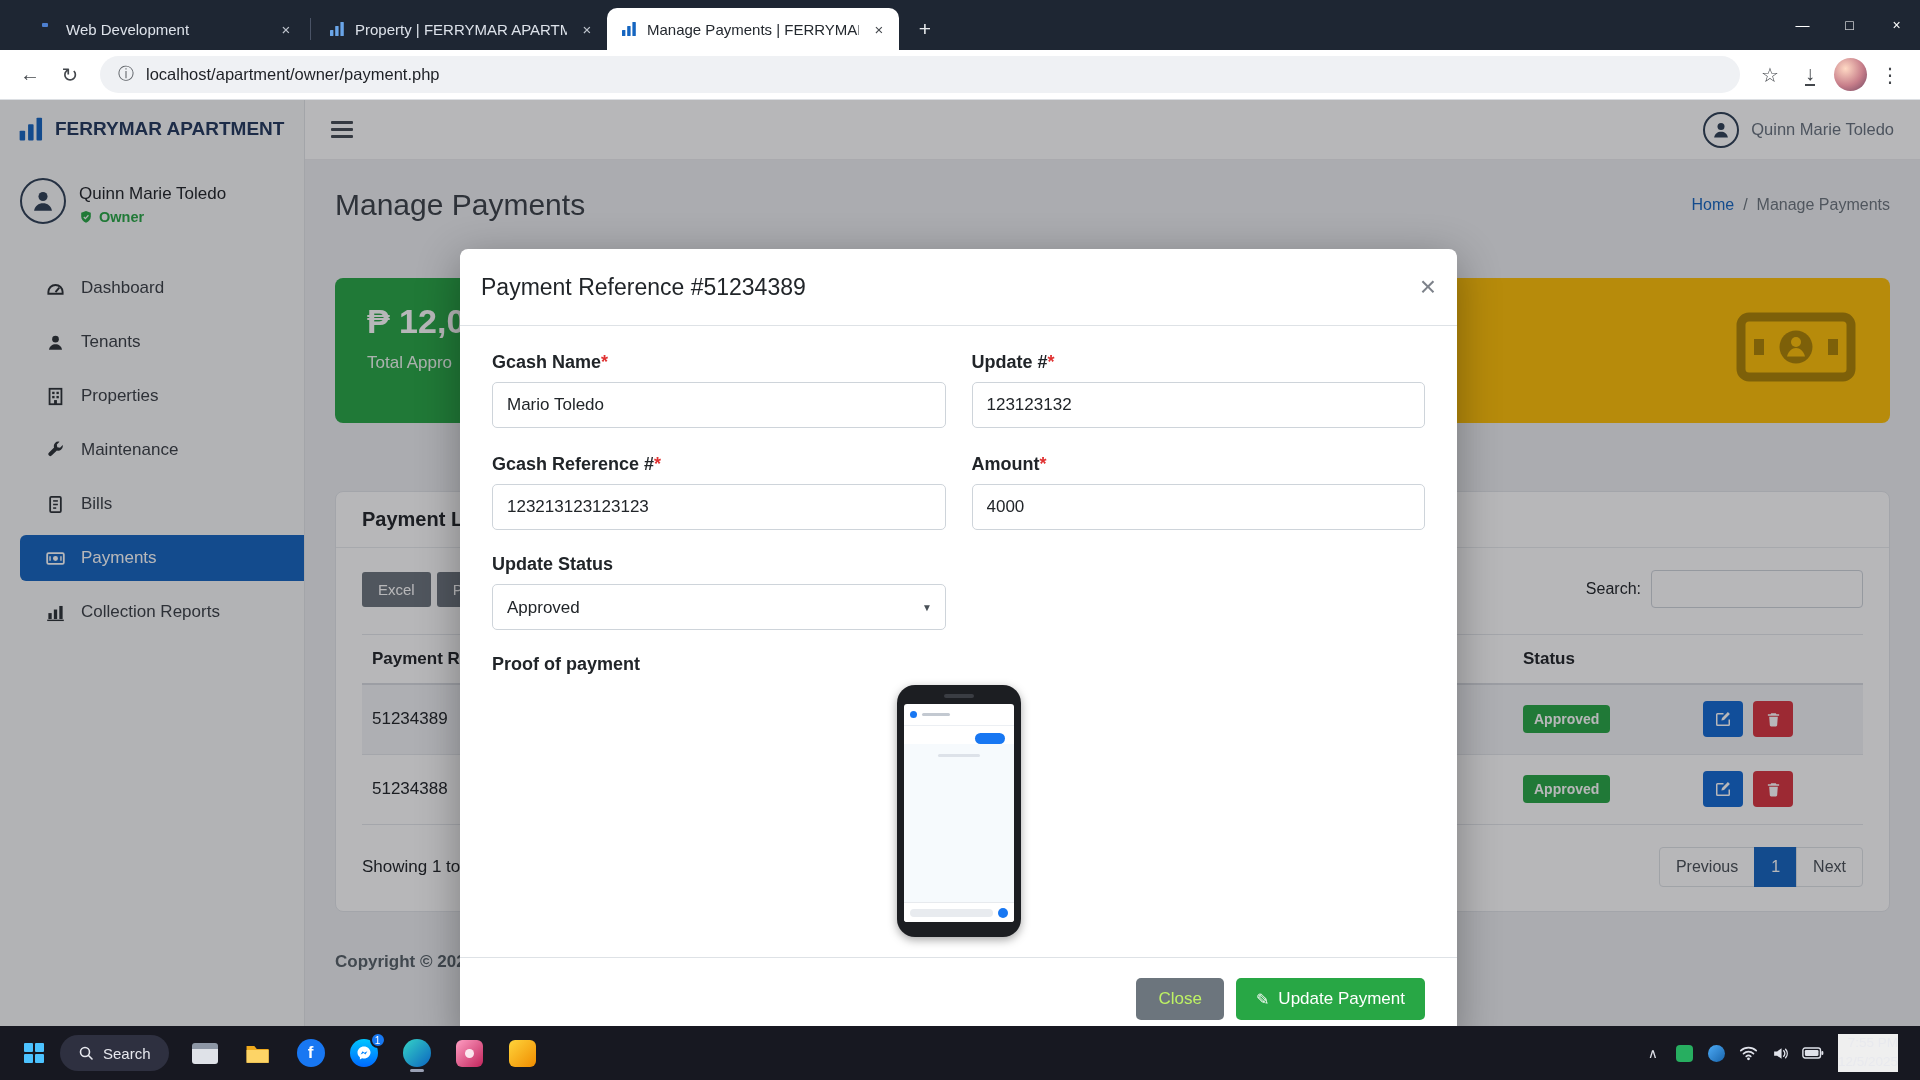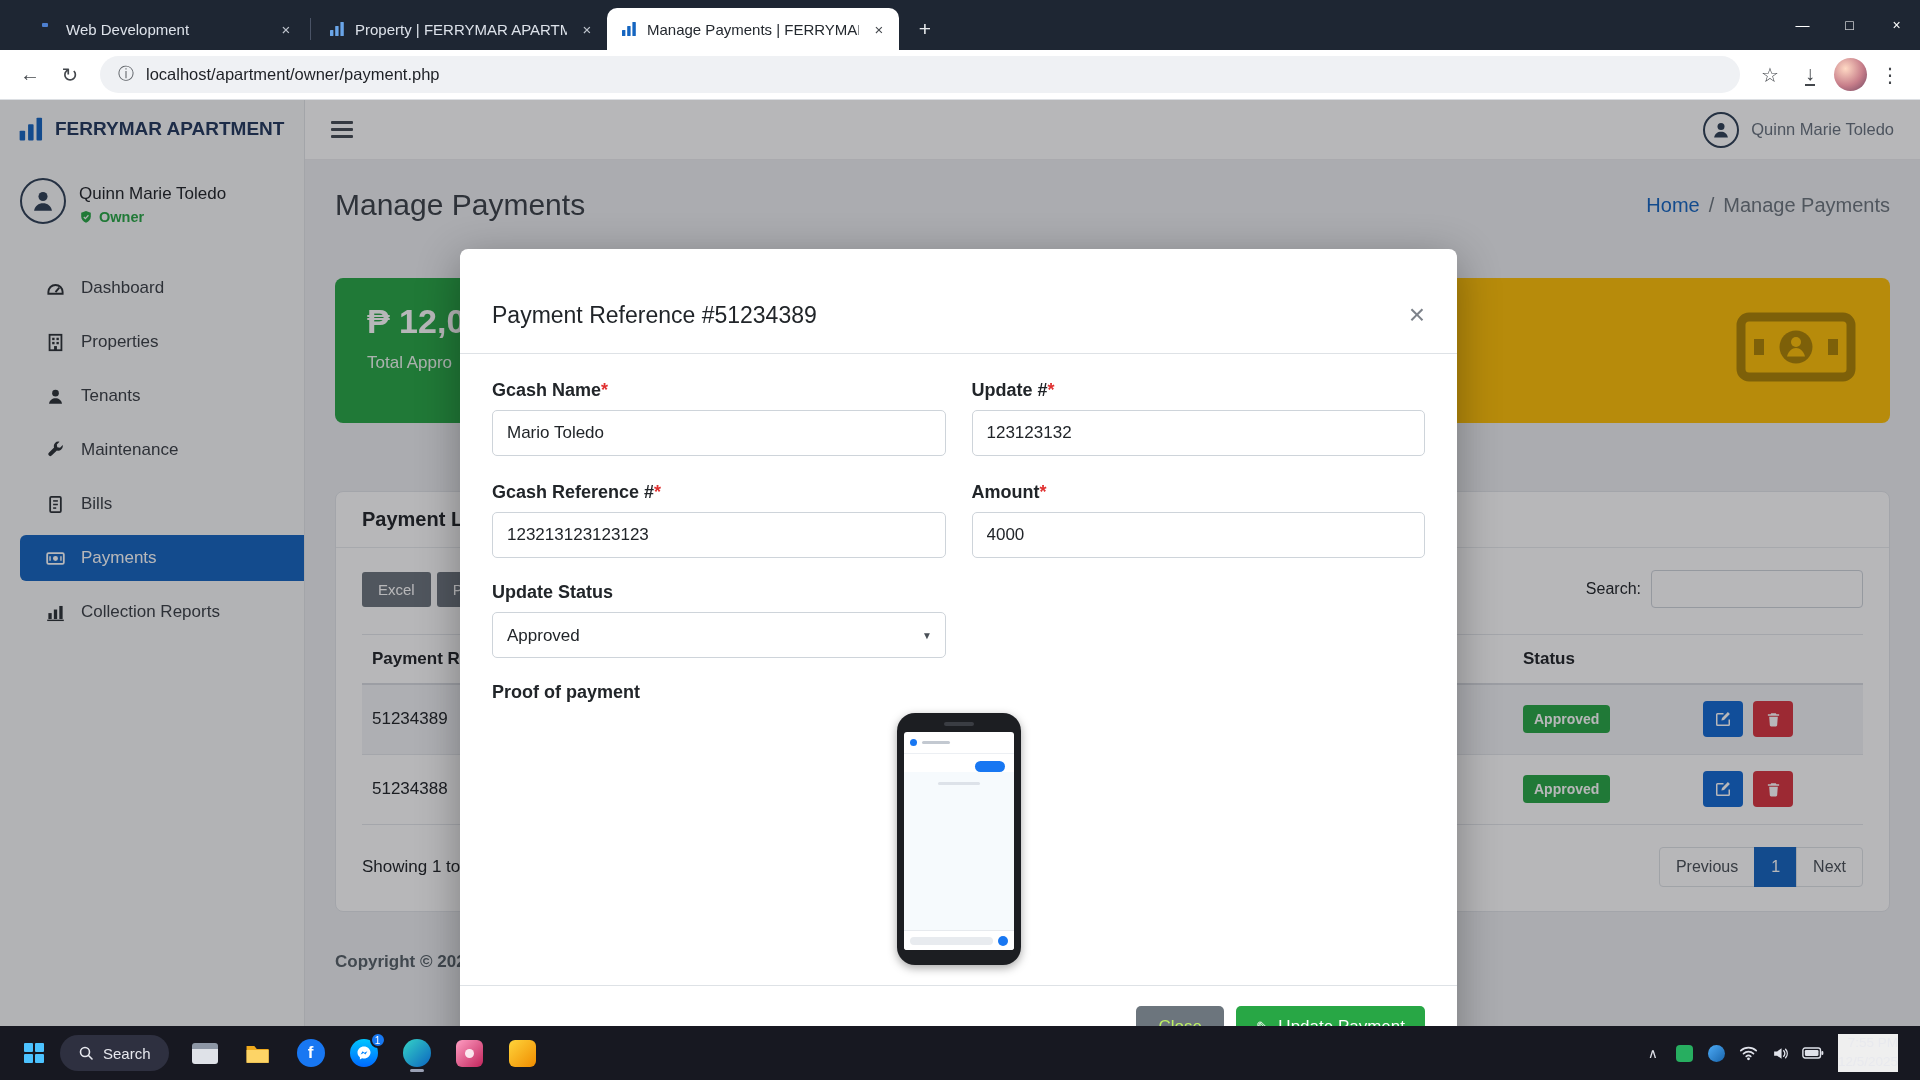--- a/index.html
+++ b/index.html
@@ -60,21 +60,21 @@
           padding:0 26px;border-bottom:1px solid #ececef;}
   .hb{display:flex;flex-direction:column;gap:4.5px;background:transparent;}
   .hb span{display:block;width:22px;height:2.6px;background:#464d55;border-radius:1px;}
   .tb-user{margin-left:auto;display:flex;align-items:center;gap:12px;}
   .tb-user .avatar-ring{width:36px;height:36px;border-width:2px;background:#fff;}
   .tb-username{font-size:16.5px;color:#68727e;}
 
   .content{position:absolute;left:305px;top:60px;right:0;bottom:0;padding:28px 30px;}
   .page-head{display:flex;justify-content:space-between;align-items:center;}
   .page-title{font-size:30px;font-weight:500;color:#3b4148;white-space:nowrap;overflow:hidden;}
-  .breadcrumb{display:flex;gap:9px;font-size:20px;color:#6c757d;white-space:nowrap;}
+  .breadcrumb{display:flex;gap:9px;font-size:16px;color:#6c757d;white-space:nowrap;}
   .bc-home{color:#1565c0;}
 
   .cards{display:flex;gap:28px;margin-top:56px;}
   .scard{flex:1;height:145px;border-radius:8px;position:relative;overflow:hidden;}
   .scard.green{background:#28a745;}
   .scard.yellow{background:#ffc107;}
   .scard-amount{padding:24px 0 0 32px;font-size:34px;font-weight:700;color:#fff;white-space:nowrap;}
   .scard-label{padding:12px 0 0 32px;font-size:17px;color:rgba(255,255,255,.92);white-space:nowrap;}
   .scard-icon{position:absolute;right:34px;top:26px;color:rgba(0,0,0,.32);}
 
@@ -108,21 +108,21 @@
   .pg.next{border-radius:0 4px 4px 0;margin-left:-1px;}
   .pg.cur{margin-left:-1px;}
 
   .copyright{margin-top:40px;font-size:17px;color:#566067;font-weight:600;}
   .cp-brand{color:#1565c0;font-weight:700;margin-left:5px;}
 
   
   .backdrop{position:absolute;inset:0;background:rgba(15,18,22,.30);z-index:5;}
   .modal{position:absolute;left:460px;top:149px;width:997px;background:#fff;border-radius:8px;z-index:10;
          box-shadow:0 10px 44px rgba(0,0,0,.32);}
-  .modal-head{display:flex;justify-content:space-between;align-items:center;padding:24px 32px;border-bottom:1px solid #dee2e6;margin-top:28px;}
+  .modal-head{display:flex;justify-content:space-between;align-items:center;padding:24px 21px;border-bottom:1px solid #dee2e6;}
   .modal-title{font-size:23px;font-weight:500;color:#212529;}
   .modal-x{background:transparent;font-size:28px;color:#7d828a;line-height:1;}
   .modal-body{padding:26px 32px 20px;}
   .fgrid{display:grid;grid-template-columns:1fr 1fr;column-gap:26px;row-gap:26px;}
   .flabel{font-size:18px;font-weight:700;color:#212529;margin-bottom:9px;}
   .req{color:#e03131;}
   .finput{width:100%;height:46px;border:1px solid #ced4da;border-radius:5px;padding:0 14px;font-size:17px;color:#212529;background:#fff;}
   .fblock{margin-top:24px;}
   .select-wrap{position:relative;width:454px;}
   .fselect{appearance:none;-webkit-appearance:none;width:100%;height:46px;border:1px solid #ced4da;border-radius:5px;
@@ -272,38 +272,38 @@
             <svg viewBox="0 0 16 16" width="19" height="19">
                 <path d="M2 11a6 6 0 0 1 12 0v1.4H2z" fill="none" stroke="currentColor" stroke-width="1.6"></path>
                 <line x1="8" y1="11" x2="11.2" y2="7.2" stroke="currentColor" stroke-width="1.6"></line>
               </svg>
           </span>
           <span>Dashboard</span>
         </div>
         <div class="menu-item">
           <span class="mi-icon">
             <svg viewBox="0 0 16 16" width="19" height="19">
+                <circle cx="8" cy="5.2" r="2.8" fill="currentColor"></circle>
+                <path d="M2.5 14c.5-3 2.8-4.6 5.5-4.6s5 1.6 5.5 4.6z" fill="currentColor"></path>
+              </svg>
+          </span>
+          <span>Tenants</span>
+        </div>
+        <div class="menu-item">
+          <span class="mi-icon">
+            <svg viewBox="0 0 16 16" width="19" height="19">
                 <rect x="3" y="1.5" width="10" height="13" fill="none" stroke="currentColor" stroke-width="1.5"></rect>
                 <rect x="5.2" y="4" width="2" height="2" fill="currentColor"></rect>
                 <rect x="8.8" y="4" width="2" height="2" fill="currentColor"></rect>
                 <rect x="5.2" y="7.5" width="2" height="2" fill="currentColor"></rect>
                 <rect x="8.8" y="7.5" width="2" height="2" fill="currentColor"></rect>
                 <rect x="6.8" y="11" width="2.4" height="3.5" fill="currentColor"></rect>
               </svg>
           </span>
           <span>Properties</span>
-        </div>
-        <div class="menu-item">
-          <span class="mi-icon">
-            <svg viewBox="0 0 16 16" width="19" height="19">
-                <circle cx="8" cy="5.2" r="2.8" fill="currentColor"></circle>
-                <path d="M2.5 14c.5-3 2.8-4.6 5.5-4.6s5 1.6 5.5 4.6z" fill="currentColor"></path>
-              </svg>
-          </span>
-          <span>Tenants</span>
         </div>
         <div class="menu-item">
           <span class="mi-icon">
             <svg viewBox="0 0 16 16" width="19" height="19">
                 <path d="M14.2 4.3a3.8 3.8 0 0 1-5 3.6L5 12.1a1.7 1.7 0 1 1-2.4-2.4L6.8 5.5a3.8 3.8 0 0 1 4.6-4.9L9.1 2.9l.4 2.3 2.3.4 2.3-2.3q.1.5.1 1z" fill="currentColor"></path>
               </svg>
           </span>
           <span>Maintenance</span>
         </div>
         <div class="menu-item">

